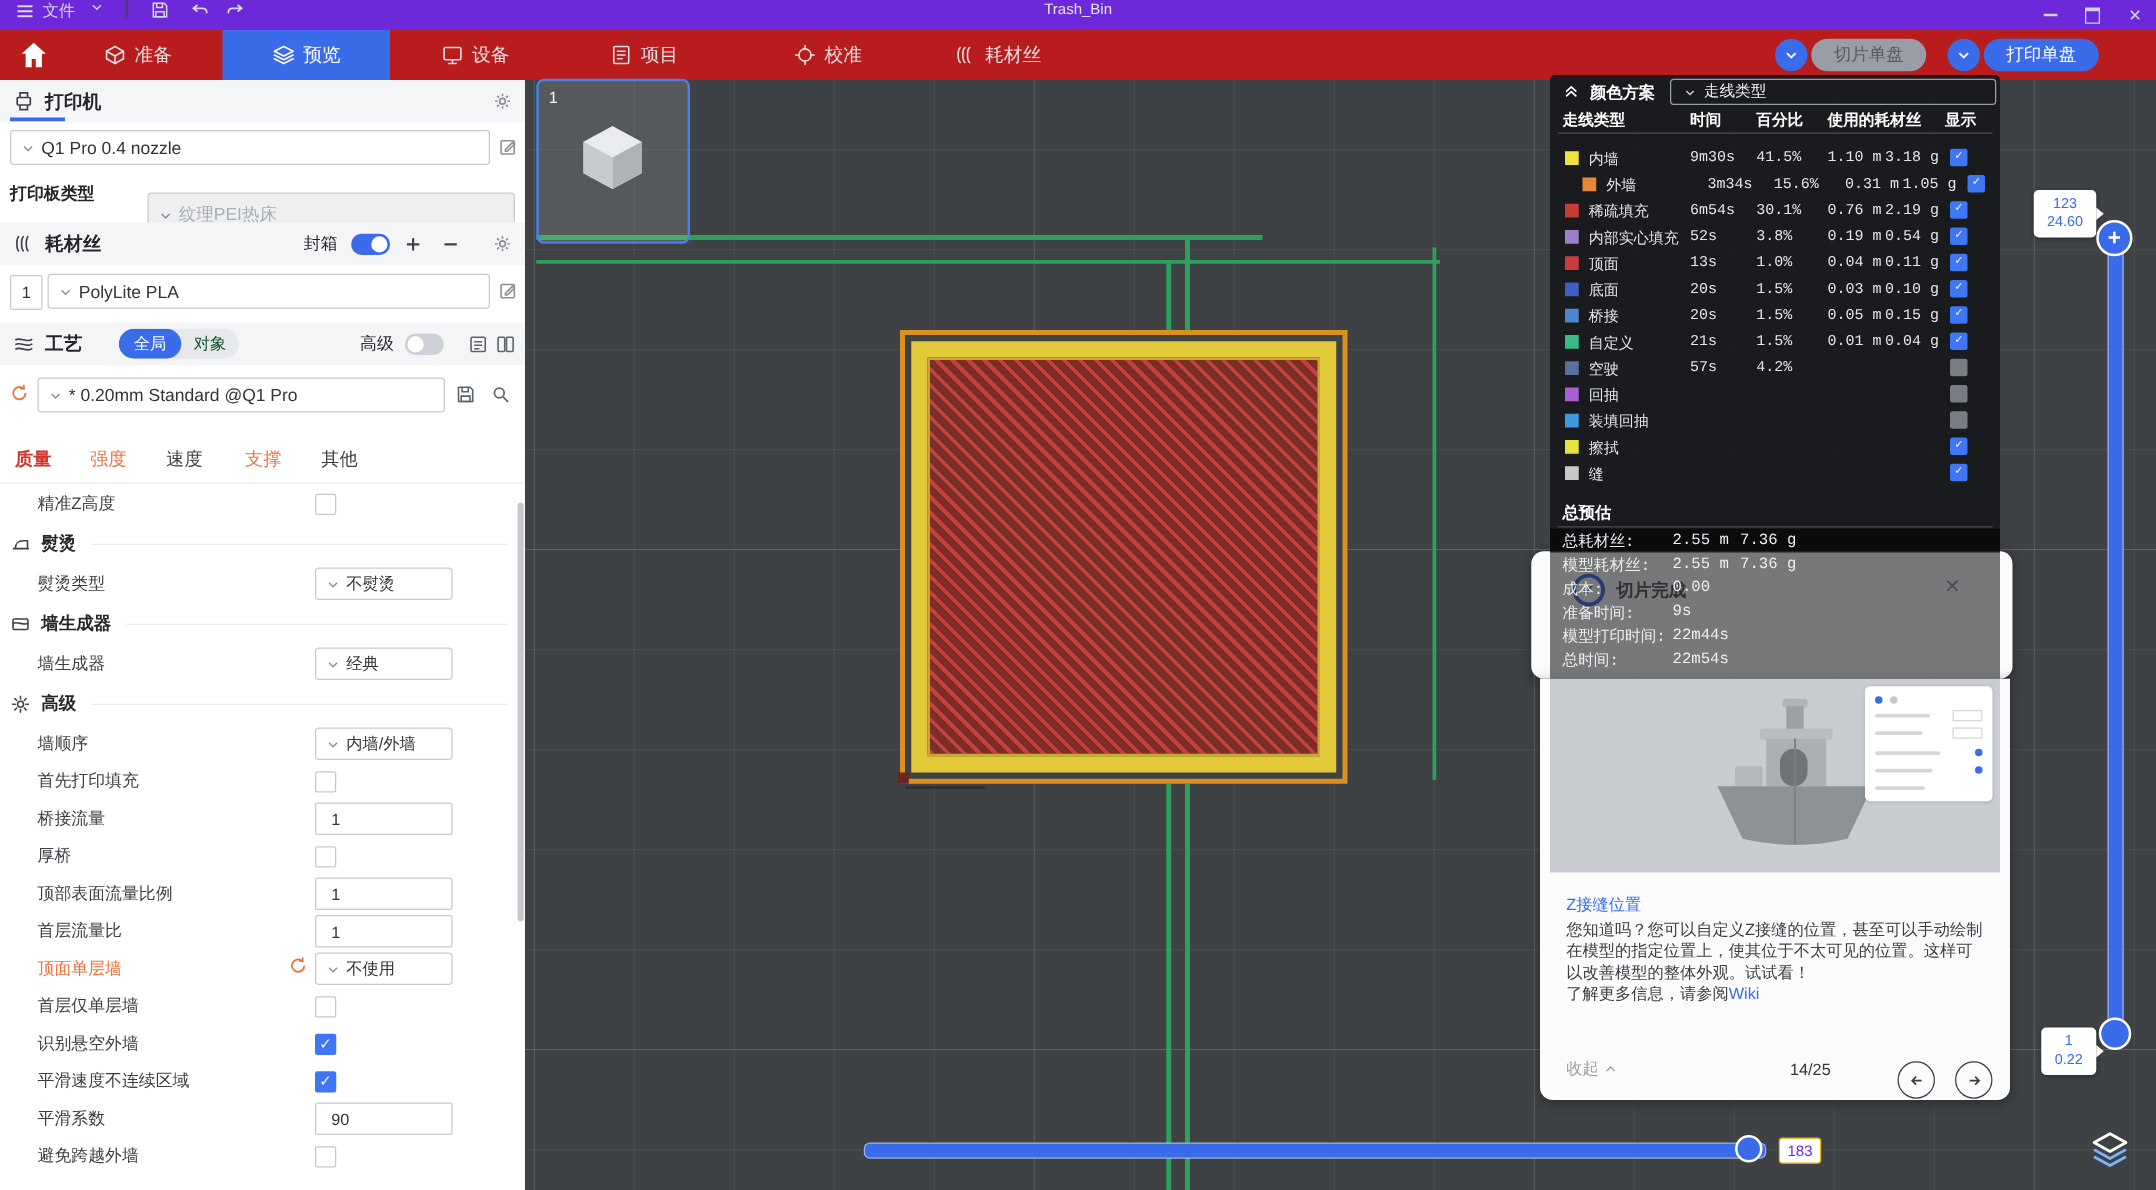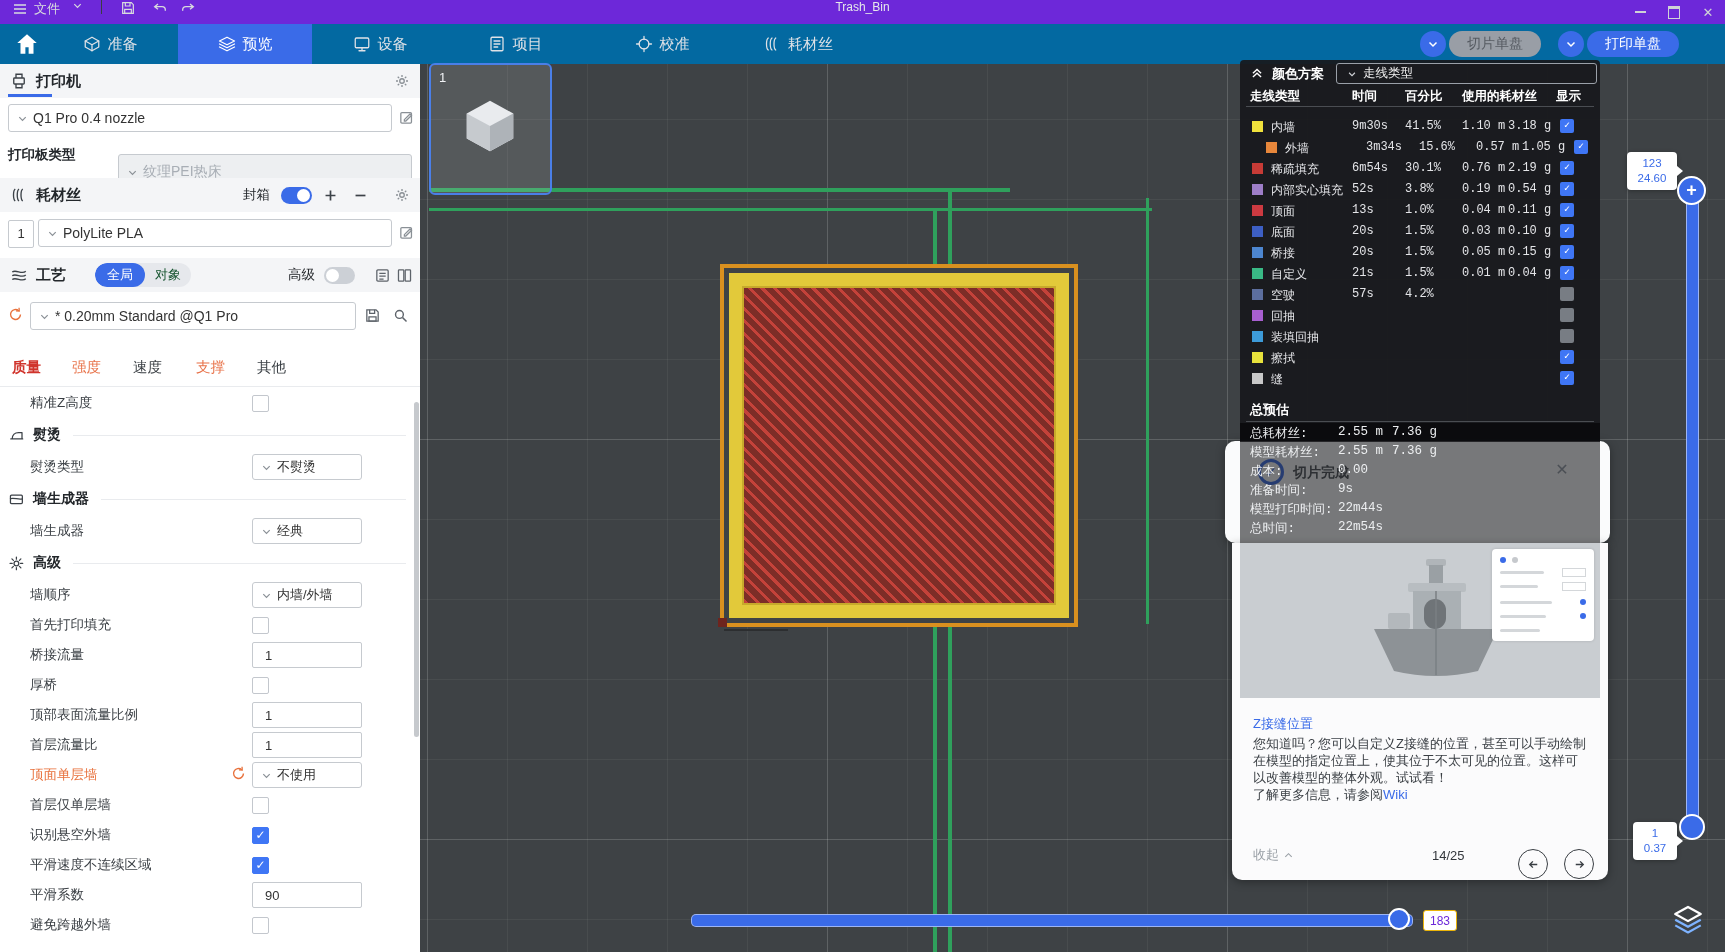--- a/index.html
+++ b/index.html
@@ -16,21 +16,21 @@
   #menu-file{display:flex;align-items:center;cursor:pointer;padding-left:6px;}
   .tb-divider{width:1px;height:14px;background:#3a3d44;margin:0 12px;}
   #window-title{position:absolute;left:50%;transform:translateX(-50%);color:#e5e7ea;font-size:12px;}
   #win-controls{position:absolute;right:0;top:0;height:24px;display:flex;align-items:center;}
   .win-btn{width:34px;height:24px;display:flex;align-items:center;justify-content:center;color:#cfd2d6;cursor:pointer;}
   .min-glyph{width:11px;height:2px;background:#cfd2d6;}
   .max-glyph{width:10px;height:9px;border:1.5px solid #cfd2d6;border-top-width:3px;}
   .close-glyph{font-size:13px;line-height:1;}
 
   
-  #tabbar{left:0;top:24px;width:1725px;height:40px;background:#0369a1;}
+  #tabbar{left:0;top:24px;width:1725px;height:40px;background:#b91c1c;}
   #home-btn{position:absolute;left:14px;top:7px;width:30px;height:26px;color:#fff;cursor:pointer;}
   .tab{position:absolute;top:0;height:40px;display:flex;align-items:center;justify-content:center;
        gap:7px;color:#dfe2e7;font-size:15px;cursor:pointer;}
   .tab.active{background:#3a6be8;color:#fff;}
   .tab svg{width:18px;height:18px;fill:none;stroke:currentColor;stroke-width:1.7;stroke-linecap:round;stroke-linejoin:round;}
   .chev-circle{width:26px;height:26px;border-radius:50%;background:#3a6be8;color:#fff;
                display:flex;align-items:center;justify-content:center;cursor:pointer;flex:0 0 auto;}
   .chev-circle svg{width:12px;height:12px;}
   #slice-group{position:absolute;left:1420px;top:7px;display:flex;gap:3px;align-items:center;}
   #print-group{position:absolute;left:1558px;top:7px;display:flex;gap:3px;align-items:center;}
@@ -627,21 +627,21 @@
             <span class="pc">41.5%</span>
             <span class="ln">1.10 m</span>
             <span class="wt">3.18 g</span>
             <span class="lg-chk on">✓</span>
           </div>
           <div class="lg-row" style="top: 77px; margin-left: 14px;">
             <span class="sw" style="background:#E8873B"></span>
             <span class="nm">外墙</span>
             <span class="tm">3m34s</span>
             <span class="pc">15.6%</span>
-            <span class="ln">0.57 m</span>
+            <span class="ln">0.31 m</span>
             <span class="wt">1.05 g</span>
             <span class="lg-chk on">✓</span>
           </div>
           <div class="lg-row" style="top: 98px;">
             <span class="sw" style="background:#C73B36"></span>
             <span class="nm">稀疏填充</span>
             <span class="tm">6m54s</span>
             <span class="pc">30.1%</span>
             <span class="ln">0.76 m</span>
             <span class="wt">2.19 g</span>
@@ -829,21 +829,21 @@
 
   <div id="v-tip-top" class="abs slider-tip">
     <div>123</div>
     <div>24.60</div>
   </div>
   <div id="v-slider-track" class="abs"></div>
   <div id="v-handle-top" class="abs v-handle">+</div>
   <div id="v-handle-bottom" class="abs v-handle"></div>
   <div id="v-tip-bottom" class="abs slider-tip">
     <div>1</div>
-    <div>0.37</div>
+    <div>0.22</div>
   </div>
 
   <div id="h-slider-track" class="abs"></div>
   <div id="h-handle" class="abs"></div>
   <div id="h-label" class="abs">183</div>
 
   <svg id="layers-btn" class="abs" viewBox="0 0 24 24">
     <path d="M12 3.5 21 8.5 12 13.5 3 8.5z" fill="none" stroke="#ffffff" stroke-width="1.6" stroke-linejoin="round"></path>
     <path d="M3 12.5l9 5 9-5" fill="none" stroke="#7eb3ff" stroke-width="1.6" stroke-linejoin="round"></path>
     <path d="M3 16.5l9 5 9-5" fill="none" stroke="#7eb3ff" stroke-width="1.6" stroke-linejoin="round"></path>

